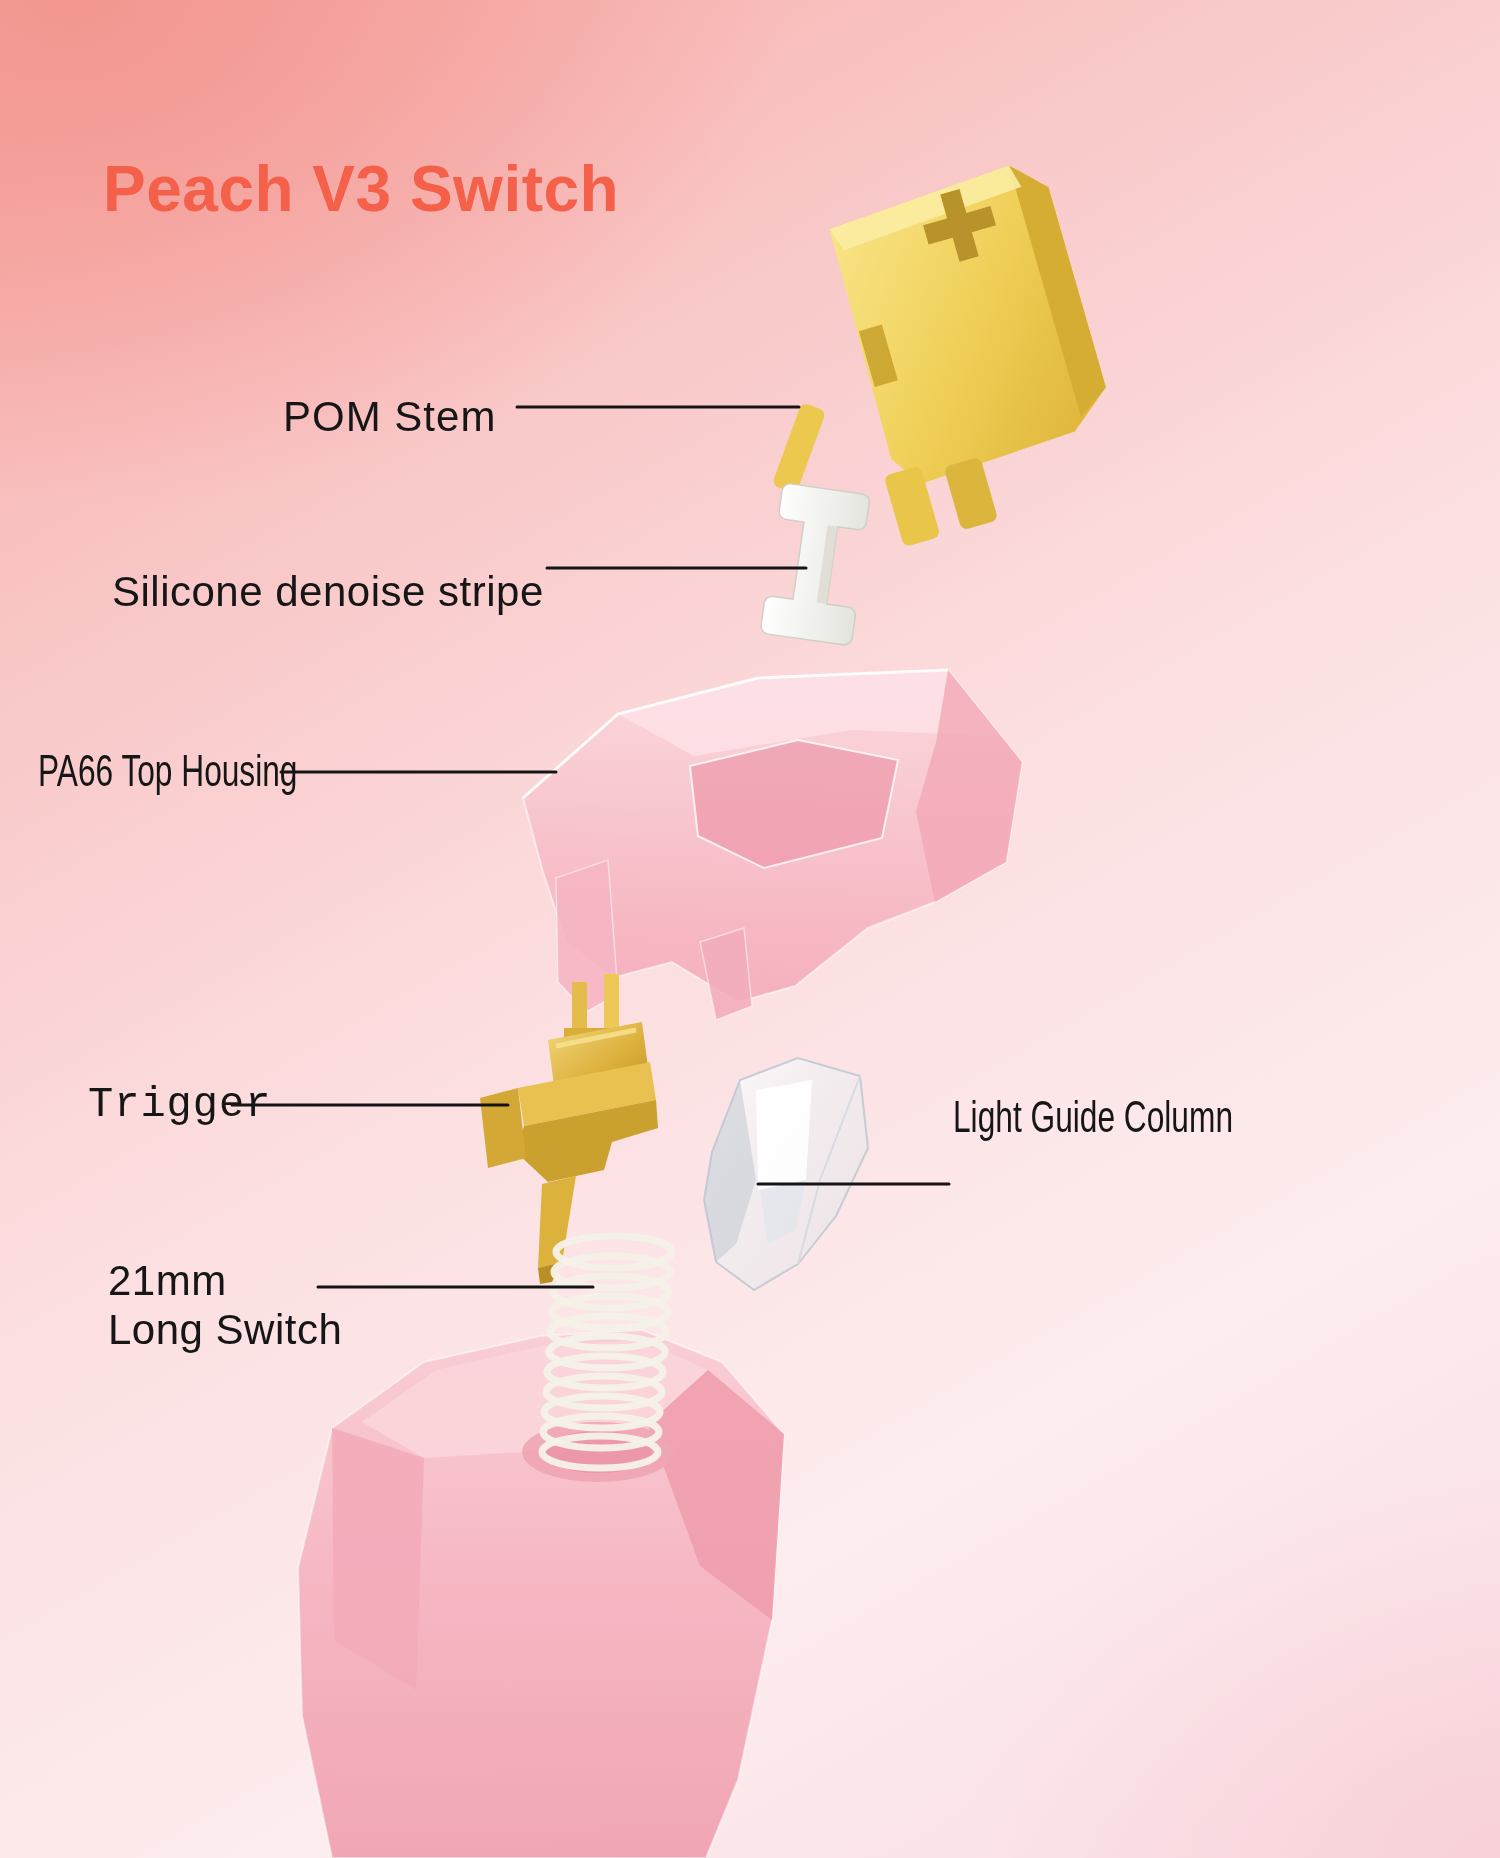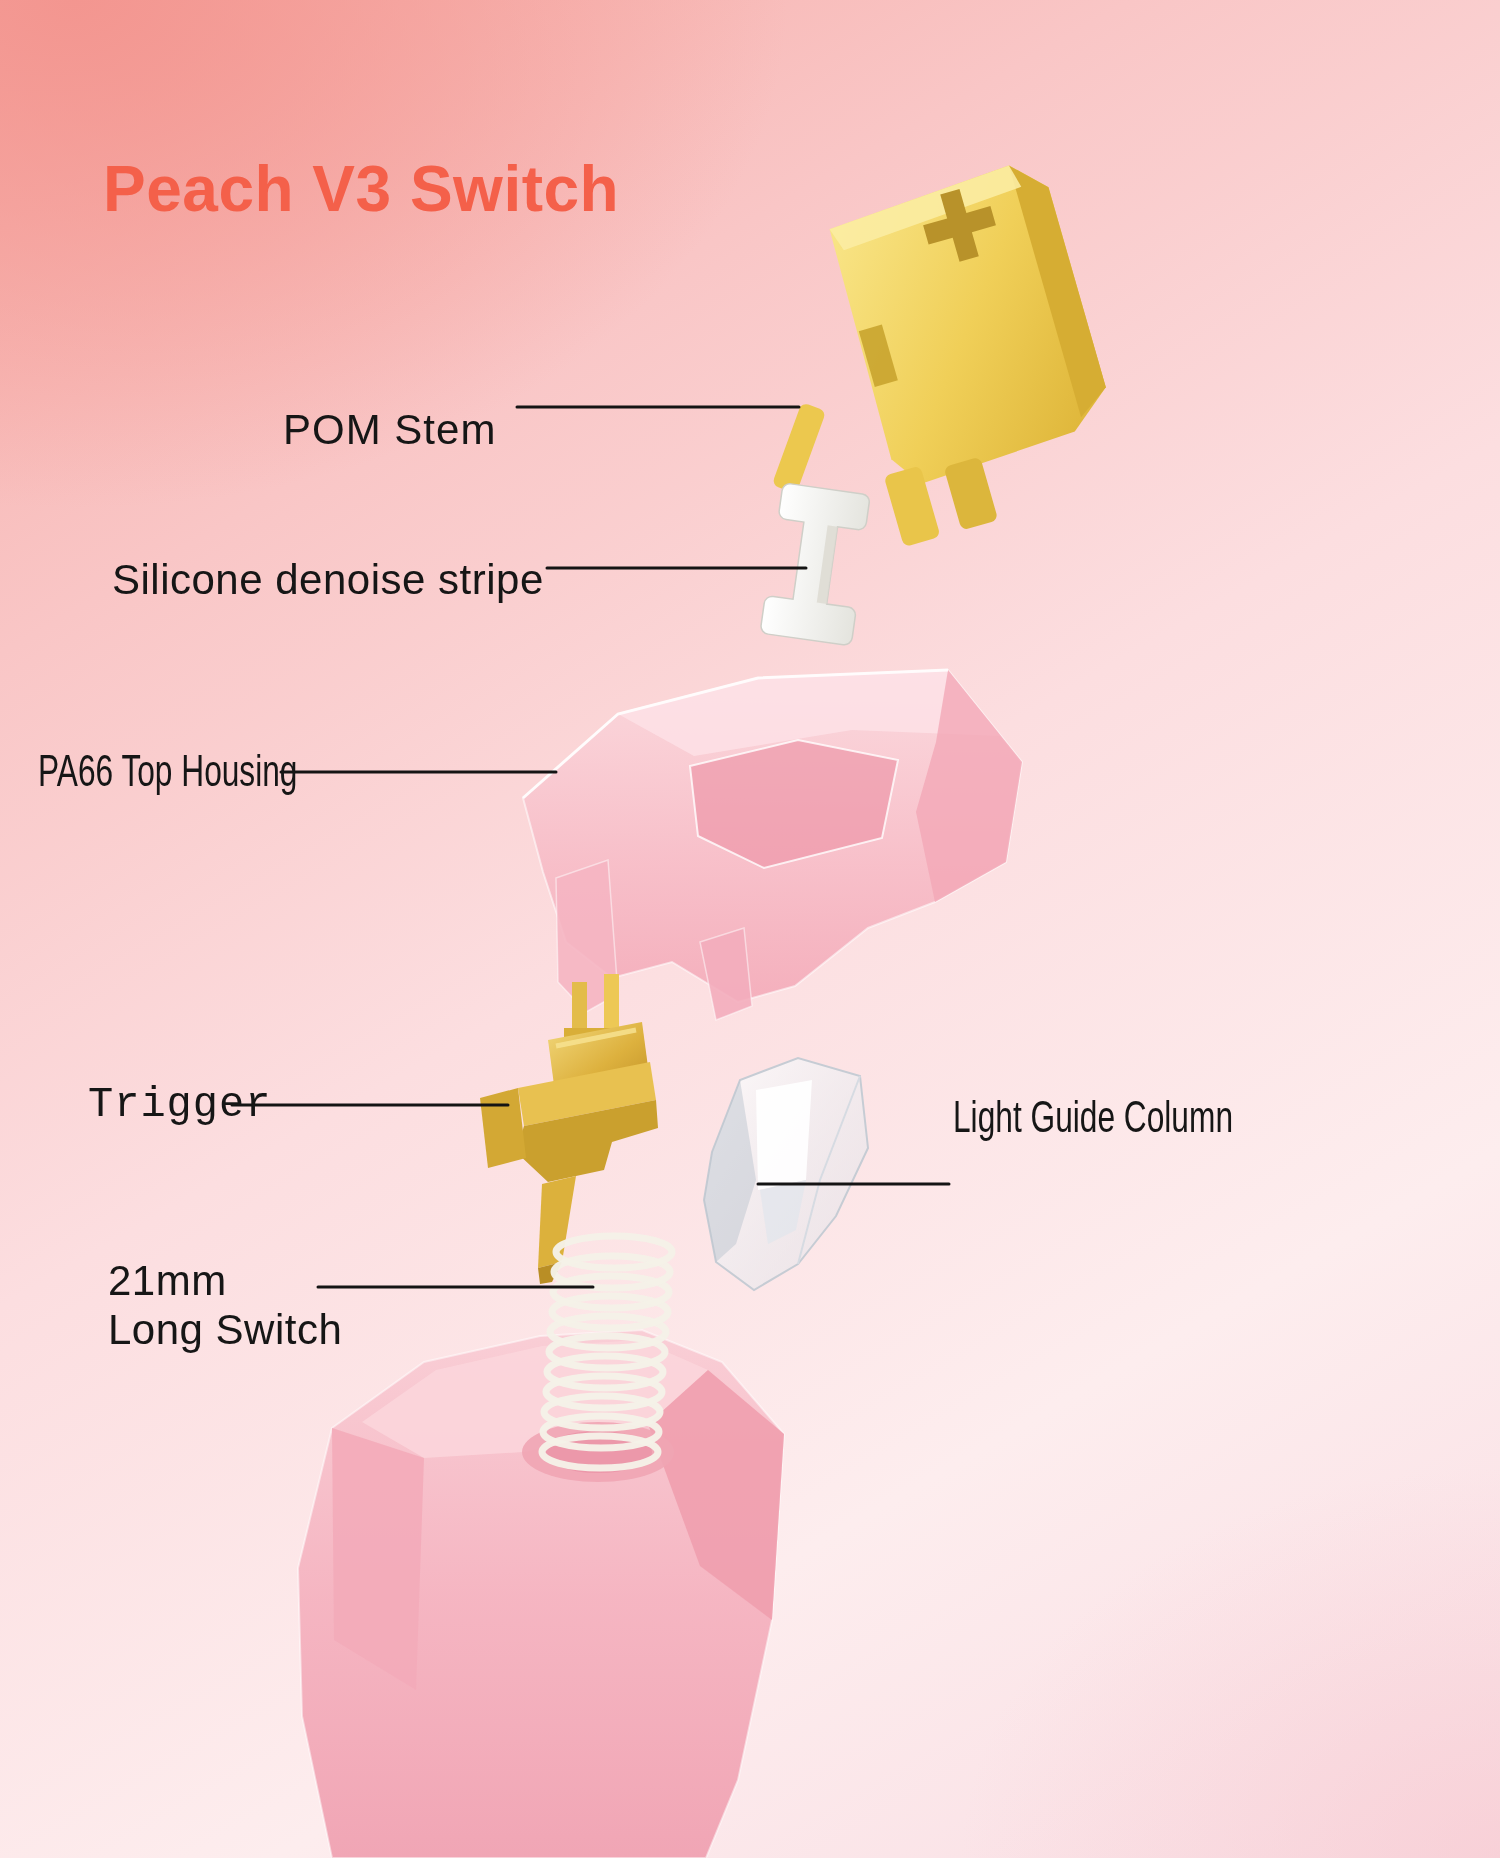--- a/index.html
+++ b/index.html
@@ -35,22 +35,22 @@
     transform: translateY(-50%);
     font-size: 42px;
     color: #161616;
     white-space: nowrap;
     line-height: 1.15;
   }
   .label .inner { display: inline-block; }
   .label.condensed { font-size: 44px; text-align: center; }
   .label.condensed .inner { transform: scaleX(0.72); transform-origin: left center; }
 
-  .lbl-pom      { left: 283px; top: 430px; letter-spacing: 1px; }
-  .lbl-silicone { left: 112px; top: 580px; letter-spacing: 0.5px; }
+  .lbl-pom      { left: 283px; top: 417px; letter-spacing: 1px; }
+  .lbl-silicone { left: 112px; top: 592px; letter-spacing: 0.5px; }
   .lbl-housing  { left: 38px;  top: 771px; }
   .lbl-trigger  { left: 88px;  top: 1105px; letter-spacing: 1px; font-family: Liberation Mono, monospace; }
   .lbl-guide    { left: 953px; top: 1117px; text-decoration: underline; }
   .lbl-spring   { left: 108px; top: 1305px; width: 240px; text-align: left; line-height: 49px; letter-spacing: 0.5px; }
   .lbl-spring .line { display: block; }
 </style>
 </head>
 <body>
 
 <div class="canvas">

